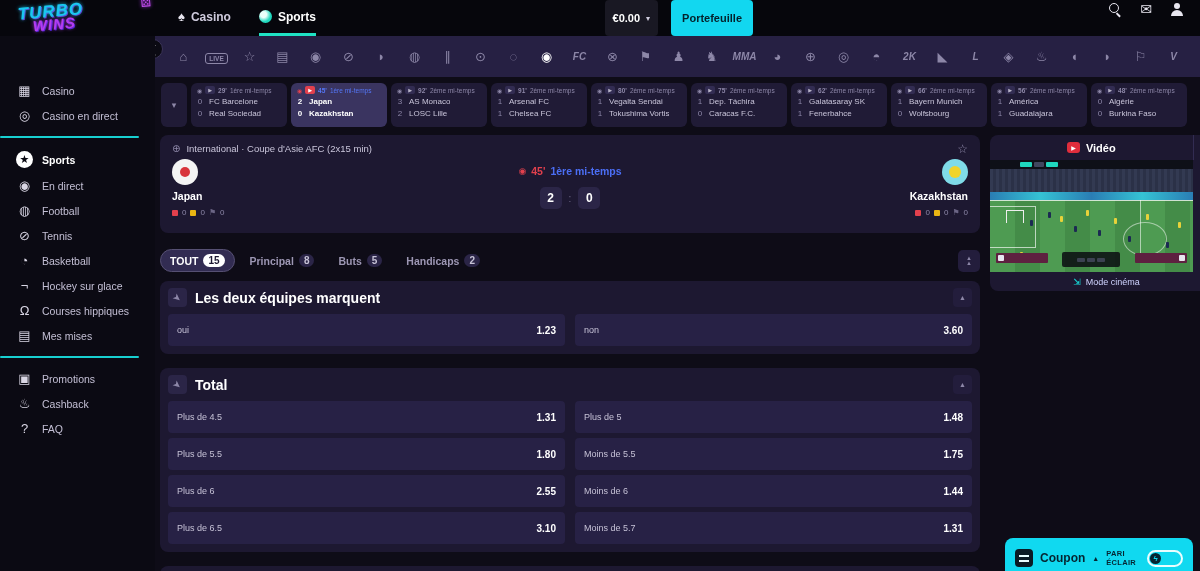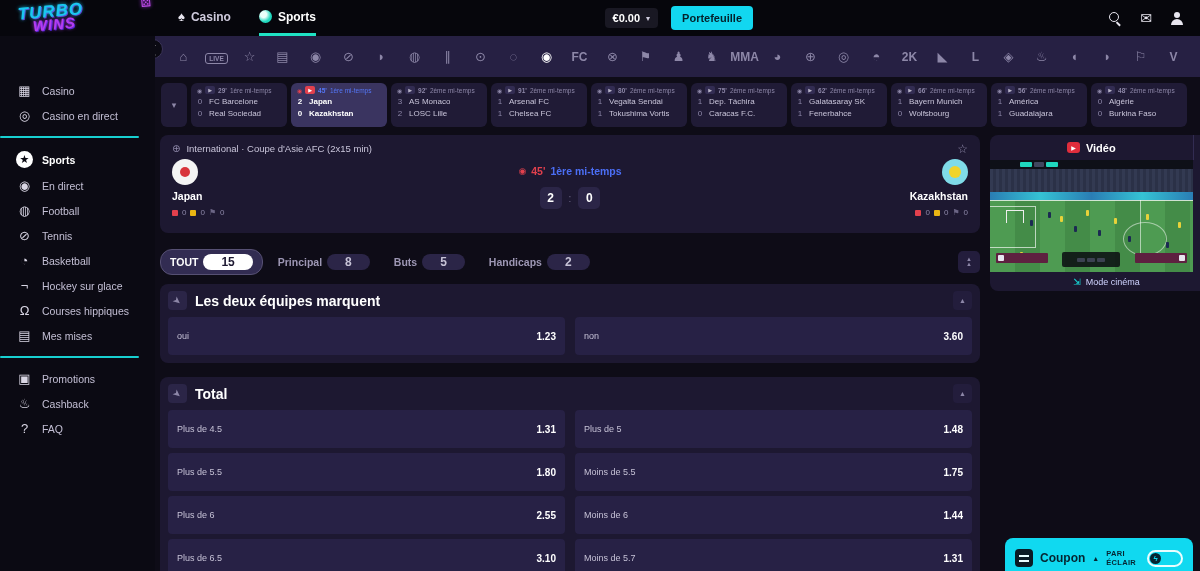--- a/index.html
+++ b/index.html
@@ -15,21 +15,21 @@
     text-shadow:0 0 4px #19c8f0,1px 1px 0 #7a1fd0; display:block; }
   .logo .l2 { font-style:italic; font-weight:bold; font-size:15px; letter-spacing:1px; color:#b43df0;
     text-shadow:0 0 4px #b43df0,1px 1px 0 #3a1fd0; display:block; margin-left:14px; }
   .logo .dice { position:absolute; right:-4px; top:0; color:#c44df0; font-size:12px; text-shadow:0 0 4px #b43df0; }
   .top-tabs { position:absolute; left:178px; top:0; height:36px; display:flex; gap:28px; }
   .top-tab { display:flex; align-items:center; gap:6px; font-size:12px; font-weight:bold; color:#cfcbdd;
     height:36px; border-bottom:3px solid transparent; cursor:pointer; }
   .top-tab .spade { font-size:13px; color:#e8e6f0; }
   .top-tab.active { color:#fff; border-bottom-color:#1fe2c4; }
   .ball-ico { width:13px; height:13px; border-radius:50%; background:radial-gradient(circle at 35% 35%,#eafffa 25%,#1fd8be 60%); display:inline-block; }
-  .top-right { position:absolute; right:14px; top:0; height:36px; display:flex; align-items:center; gap:13px; }
+  .top-right { position:absolute; right:14px; top:0; height:36px; display:flex; gap:13px; }
   .balance { display:flex; align-items:center; gap:6px; background:#191823; border-radius:4px;
     padding:4px 8px; font-size:11px; font-weight:bold; cursor:pointer; }
   .balance .chev { font-size:8px; color:#cfcbdd; }
   .wallet-btn { background:#12d7f0; color:#04222b; font-weight:bold; font-size:11px;
     padding:6px 11px; border-radius:4px; border:none; cursor:pointer; margin-right:340px; }
   .icon-btn { width:18px; height:18px; display:flex; align-items:center; justify-content:center; cursor:pointer; color:#e8e6f0; }
   .mail-g { font-size:14px; }
   .user-g { width:12px; height:12px; position:relative; }
   .user-g::before { content:""; position:absolute; top:0; left:3px; width:6px; height:6px; border-radius:50%; background:#e8e6f0; }
   .user-g::after { content:""; position:absolute; bottom:-1px; left:0; width:12px; height:6px; border-radius:6px 6px 0 0; background:#e8e6f0; }
@@ -44,21 +44,21 @@
   .side-div { height:2px; background:#17cfd0; margin:8px 16px 8px 0; border-radius:1px; }
 
   
   .sbar { position:absolute; top:36px; left:155px; right:0; height:41px; background:#262043;
     display:flex; align-items:center; padding:0 12px; z-index:10; }
   .back-circle { position:absolute; left:-12px; top:3px; width:20px; height:20px; border-radius:50%;
     background:#0b0a13; border:1px solid #3a3358; color:#fff; font-size:10px; display:flex;
     align-items:center; justify-content:center; cursor:pointer; z-index:5; }
   .sico { min-width:33px; text-align:center; color:#8d87a8; font-size:13px; cursor:pointer; white-space:nowrap; }
   .sico.active { color:#fff; }
-  .sico.txt { font-size:12px; font-weight:bold; letter-spacing:0; }
+  .sico.txt { font-size:10px; font-weight:bold; font-style:italic; letter-spacing:0; }
   .sico.badge-live span { border:1px solid #8d87a8; border-radius:3px; font-size:6.5px; font-weight:bold; padding:1px 3px; font-style:normal; }
   .mag { width:12px; height:12px; position:relative; display:inline-block; }
   .mag::before { content:""; position:absolute; top:0; left:0; width:8px; height:8px; border:1.5px solid #8d87a8; border-radius:50%; }
   .mag::after { content:""; position:absolute; bottom:0; right:0; width:5px; height:1.5px; background:#8d87a8; transform:rotate(45deg); }
   .mag.light::before { border-color:#e8e6f0; } .mag.light::after { background:#e8e6f0; }
 
   
   .ticker { position:absolute; top:83px; left:155px; right:0; height:45px; display:flex; gap:4px;
     padding:0 6px; overflow:hidden; }
   .tdrop { flex:0 0 26px; height:44px; background:#201b36; border-radius:6px; display:flex;
@@ -99,38 +99,38 @@
   .live-line .t { color:#e2404d; } .live-line .p { color:#4b6ef5; }
   .score-line { display:flex; align-items:center; gap:7px; }
   .sbox { width:22px; height:22px; background:#2b2547; border-radius:5px; display:flex; align-items:center;
     justify-content:center; font-size:12px; font-weight:bold; }
   .colon { color:#6b6585; font-size:10px; }
 
   
   .mtabs { margin-top:16px; display:flex; align-items:center; gap:6px; }
   .mtab { display:flex; align-items:center; gap:5px; font-size:10.5px; font-weight:bold; color:#9d97b4;
     padding:4px 9px; border-radius:12px; cursor:pointer; }
-  .mtab .cnt { background:#2b2547; color:#c6c2d6; font-size:12px; border-radius:8px; padding:1px 18px; }
+  .mtab .cnt { background:#2b2547; color:#c6c2d6; font-size:10px; border-radius:8px; padding:1px 5px; }
   .mtab.active { background:#322c52; border:1px solid #565073; color:#fff; }
   .mtab.active .cnt { background:#fff; color:#1d1831; }
   .collapse-all { margin-left:auto; width:22px; height:22px; background:#231d3c; border-radius:5px;
     display:flex; flex-direction:column; align-items:center; justify-content:center; line-height:5px;
     color:#8d87a8; font-size:6px; cursor:pointer; }
 
   
   .market { background:#1d1831; border-radius:8px; padding:7px 8px 8px; margin-top:9px; }
   .mkt-head { display:flex; align-items:center; gap:8px; margin-bottom:7px; }
   .pin-btn { width:19px; height:19px; background:#2b2547; border-radius:4px; display:flex;
     align-items:center; justify-content:center; cursor:pointer; }
   .pin-g { display:inline-block; transform:rotate(40deg); color:#8d87a8; font-size:10px; }
   .mkt-title { font-size:14px; font-weight:bold; }
   .chev-btn { margin-left:auto; width:19px; height:19px; background:#231d3c; border-radius:4px;
     display:flex; align-items:center; justify-content:center; color:#8d87a8; font-size:7px; cursor:pointer; }
   .opts { display:grid; grid-template-columns:1fr 1fr; gap:5px 10px; }
-  .opt { height:38px; background:#272145; border-radius:4px; display:flex; align-items:center;
+  .opt { height:32px; background:#272145; border-radius:4px; display:flex; align-items:center;
     justify-content:space-between; padding:0 9px; cursor:pointer; }
   .opt-label { font-size:9px; color:#c6c2d6; }
   .opt-odd { font-size:10px; font-weight:bold; color:#fff; }
 
   
   .vpanel { position:absolute; top:135px; left:990px; width:233px; height:156px; background:#1d1831;
     border-radius:8px; overflow:hidden; }
   .vhead { height:25px; display:flex; align-items:center; }
   .vtitle { flex:1; display:flex; align-items:center; justify-content:center; gap:6px; font-size:11px; font-weight:bold; }
   .vplay { background:#e02d3c; color:#fff; font-size:6px; border-radius:3px; padding:2px 4px; }

